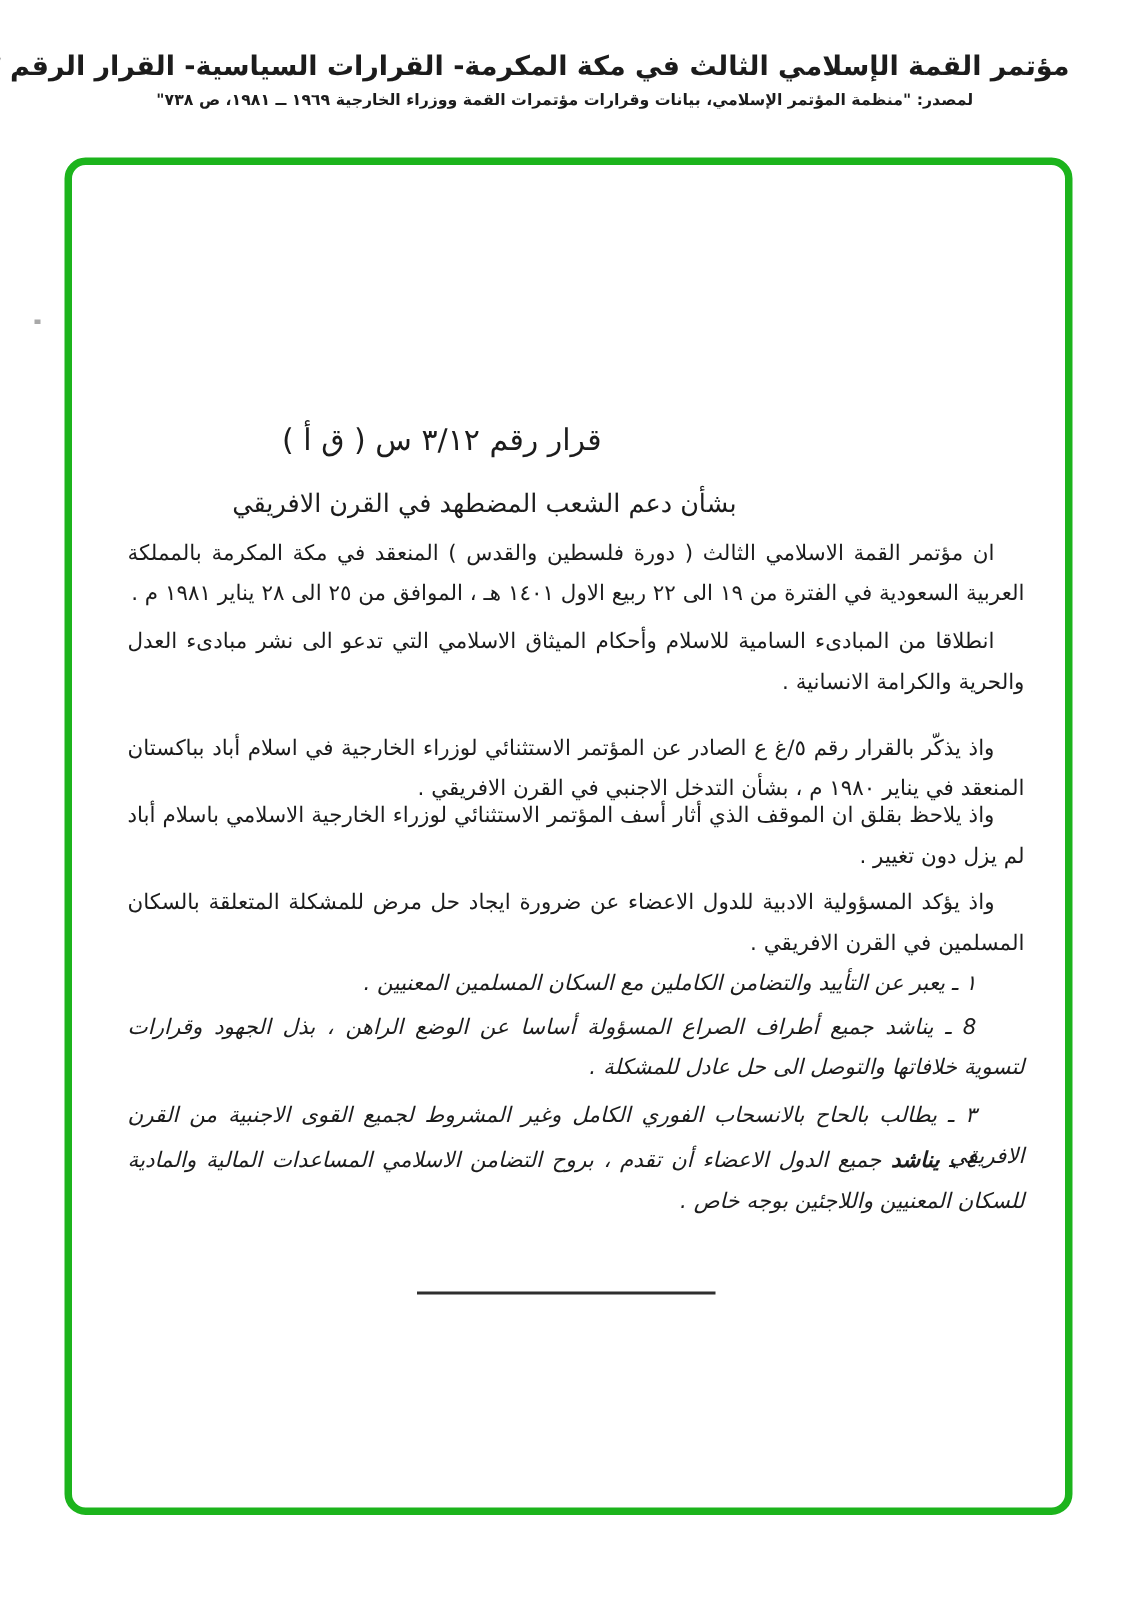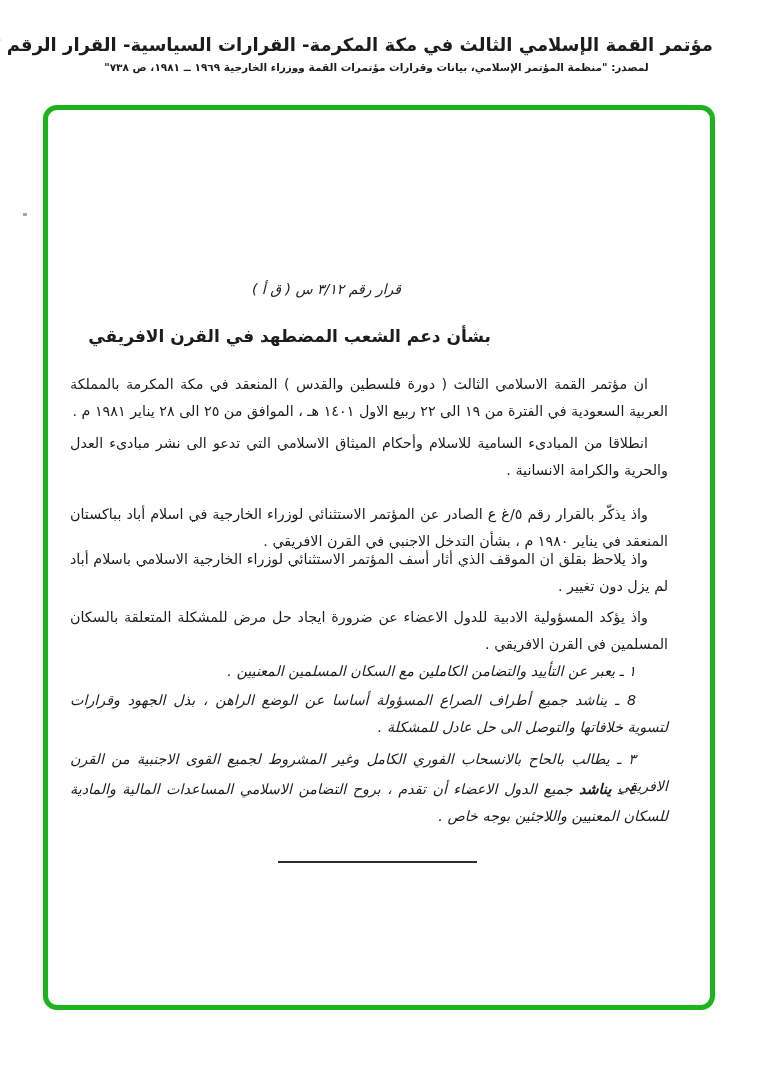--- a/index.html
+++ b/index.html
@@ -14,28 +14,28 @@
   }
   .hdr-line1{font-size:18px;font-weight:bold;letter-spacing:0.1px;white-space:nowrap;}
   .hdr-line2{font-size:10.5px;font-weight:bold;margin-top:6px;white-space:nowrap;}
   .speck{position:absolute;left:23px;top:213px;width:4px;height:3px;background:#a8a8a8;}
   .frame{
     position:absolute;left:43px;top:105px;width:662px;height:895px;
     border:5px solid #1cb41c;border-radius:14px;background:transparent;
   }
   .res-num{
     position:absolute;top:171px;right:309px;
-    direction:rtl;font-size:14px;white-space:nowrap;font-style:italic;
+    direction:rtl;font-size:20px;white-space:nowrap;
   }
   .res-title{
     position:absolute;top:216px;right:219px;
-    direction:rtl;font-size:17px;font-weight:bold;white-space:nowrap;
+    direction:rtl;font-size:17px;font-weight:normal;white-space:nowrap;
   }
   .para,.item{
-    position:absolute;right:27px;width:598px;margin:15px;
+    position:absolute;right:27px;width:598px;margin:0;
     direction:rtl;text-align:justify;
     font-size:14.3px;line-height:27px;
   }
   .para{text-indent:20px;}
   .item{text-indent:32px;font-style:italic;}
   .item b{font-weight:bold;}
   .divider{
     position:absolute;left:230px;top:751px;width:199px;height:2px;
     background:#2e2e2e;
   }

